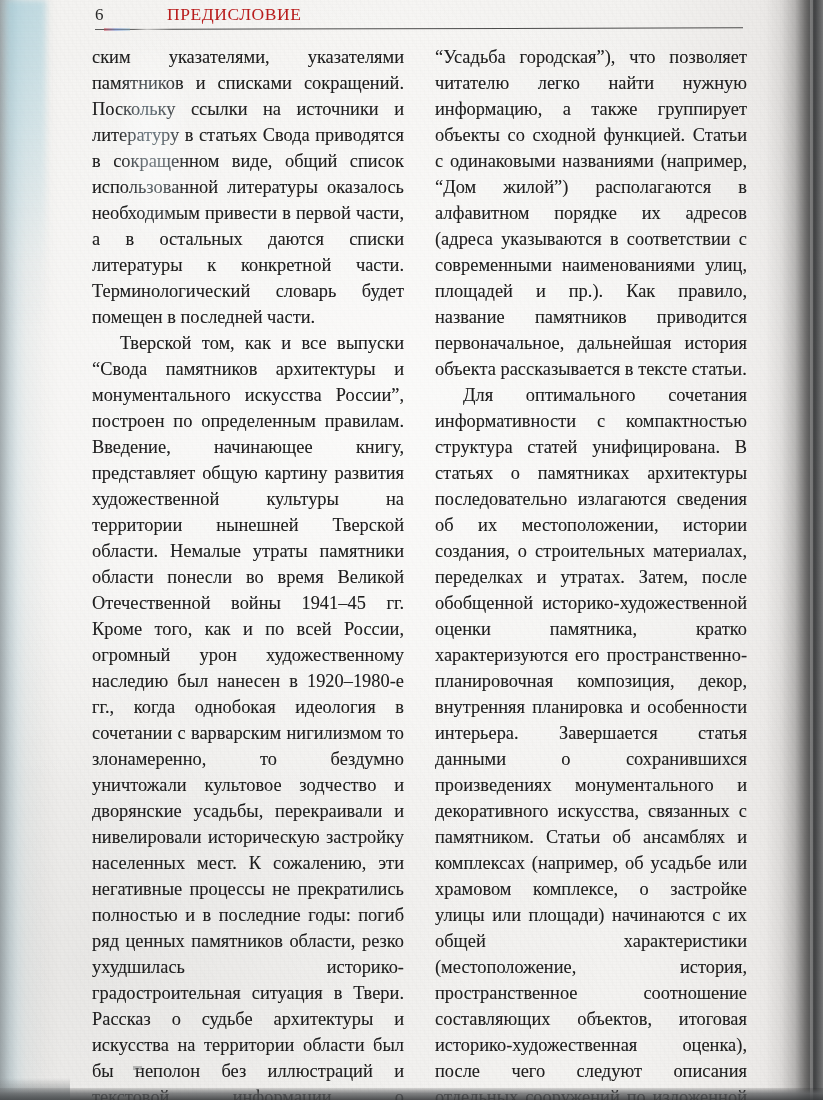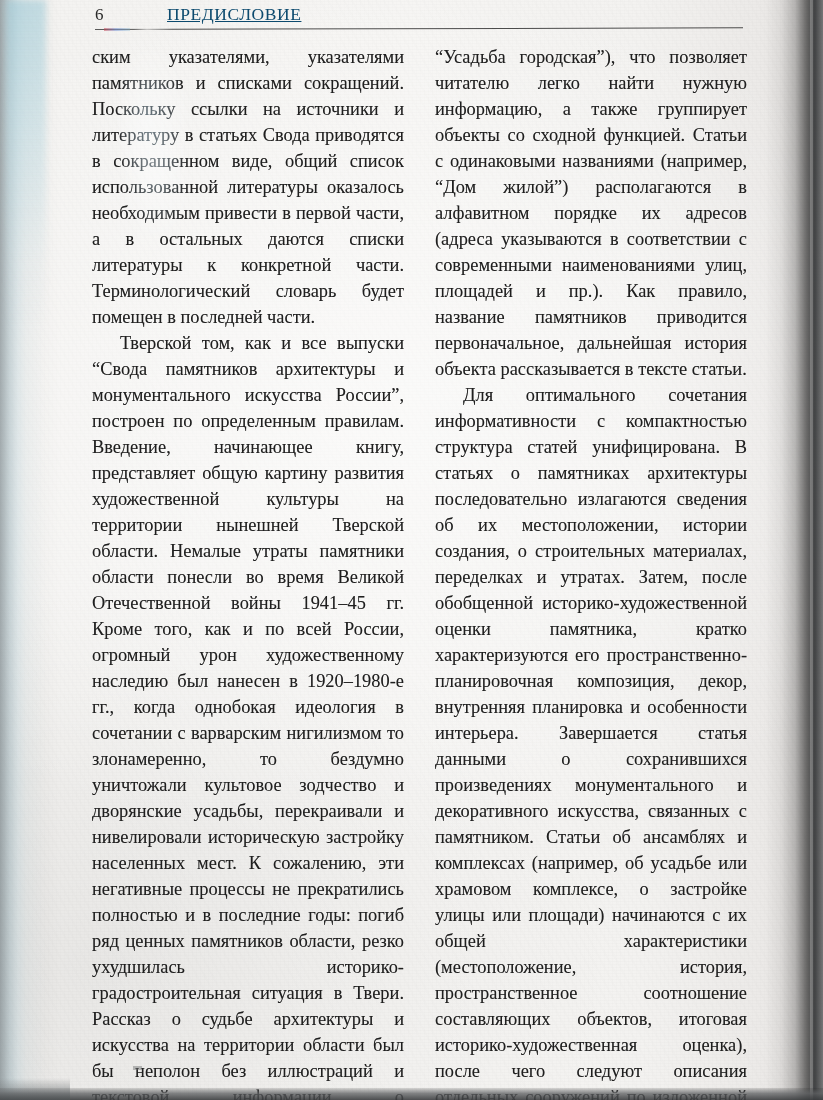--- a/index.html
+++ b/index.html
@@ -141,22 +141,21 @@
     font-size: 17px;
     letter-spacing: .2px;
     color: #2a2a2a;
   }
   .runhead-title {
     position: absolute;
     left: 72px;
     top: 0;
     font-size: 17.5px;
     letter-spacing: .55px;
-    color: #0c4a6e;
-    text-decoration: underline;
+    color: #b91c1c;
   }
   .runhead-rule {
     position: absolute;
     left: 95px;
     top: 29px;
     width: 648px;
     height: 1px;
     background: linear-gradient(90deg,
       rgba(70,70,70,.88) 0%,
       rgba(70,70,70,.9) 6%,

